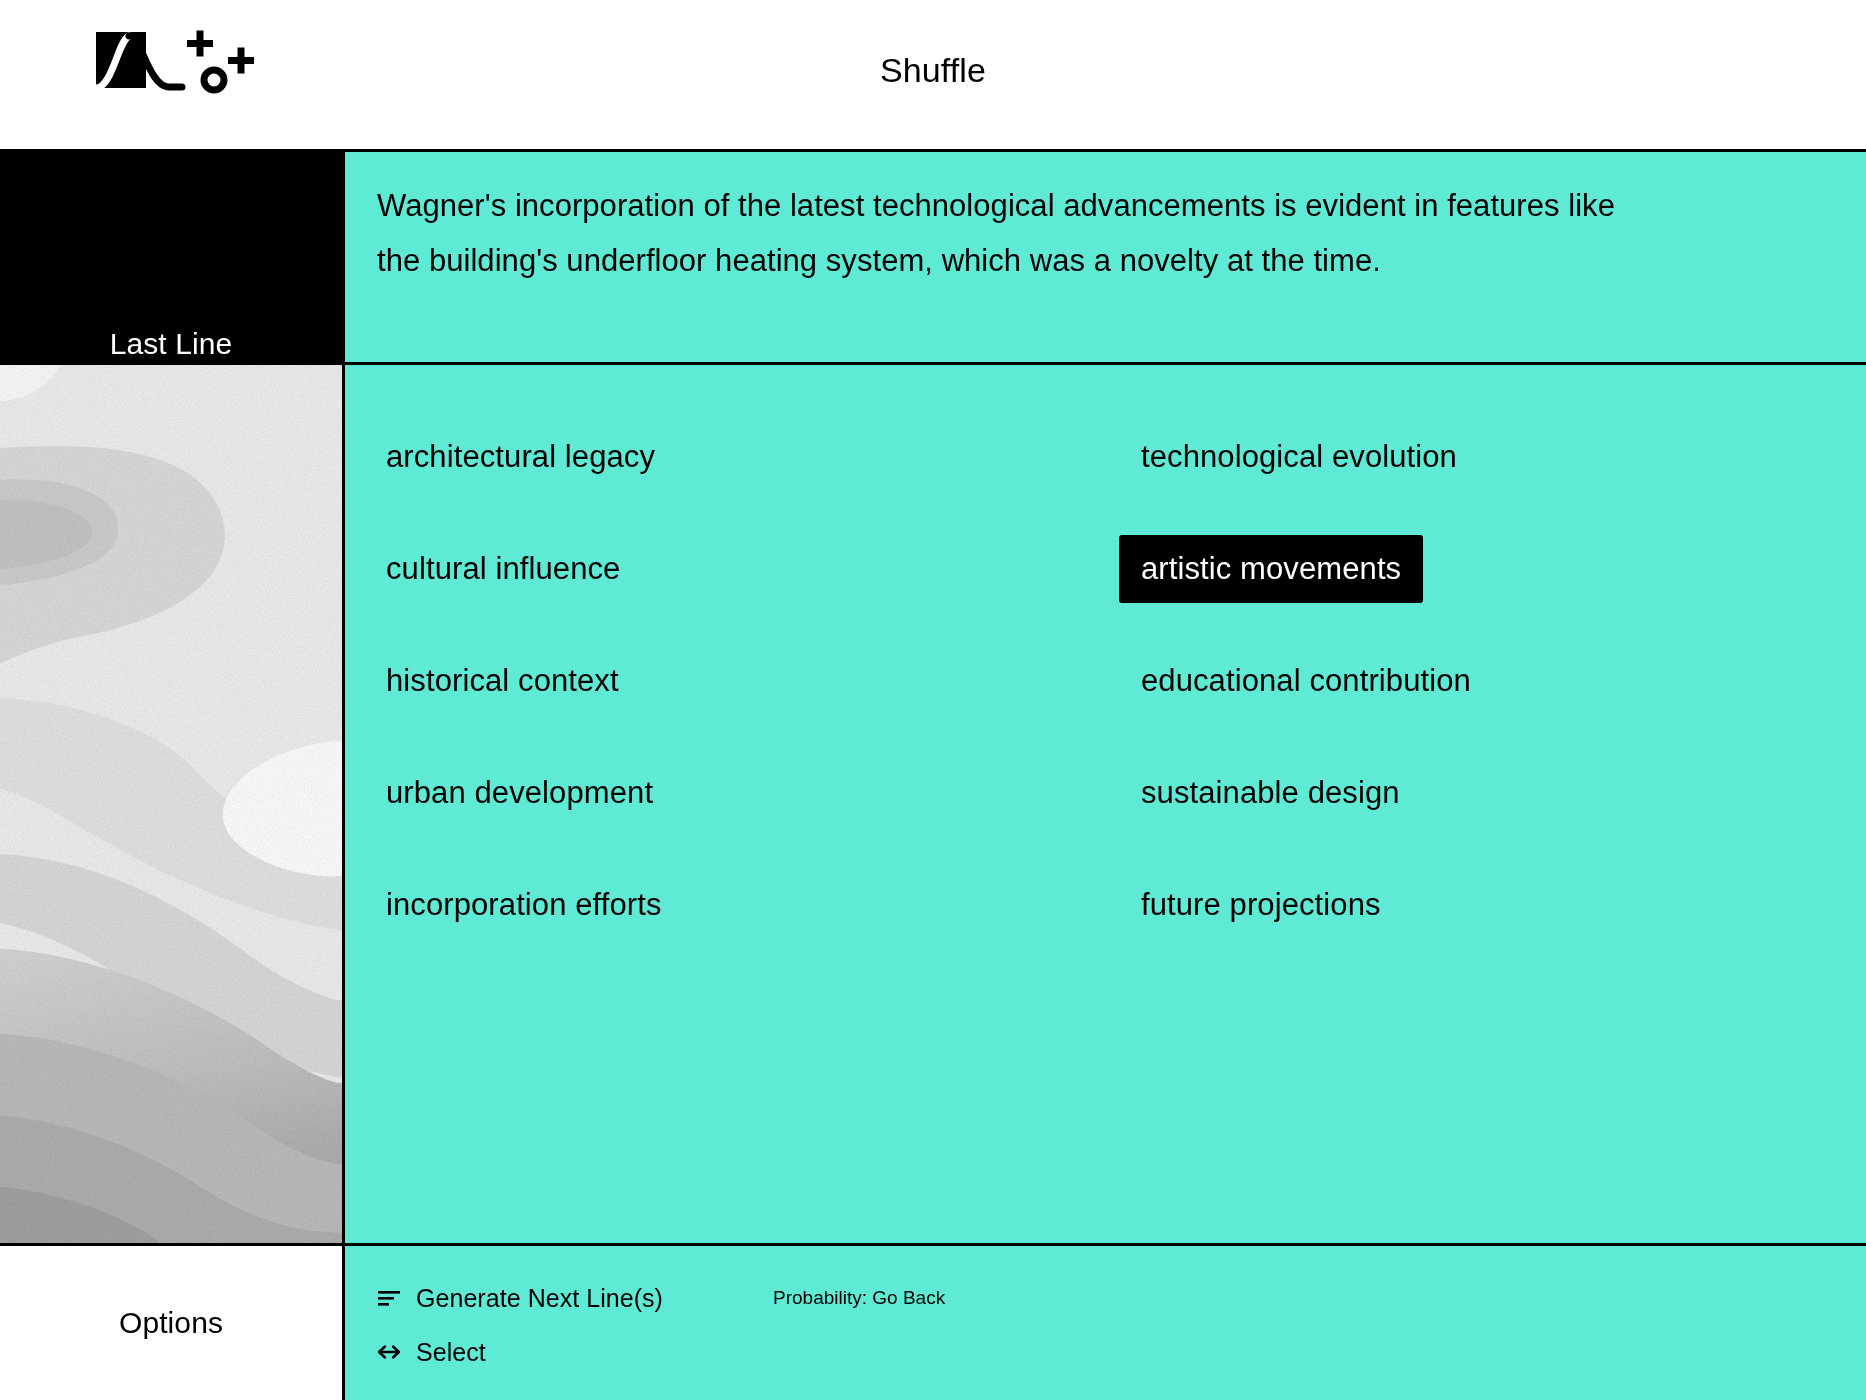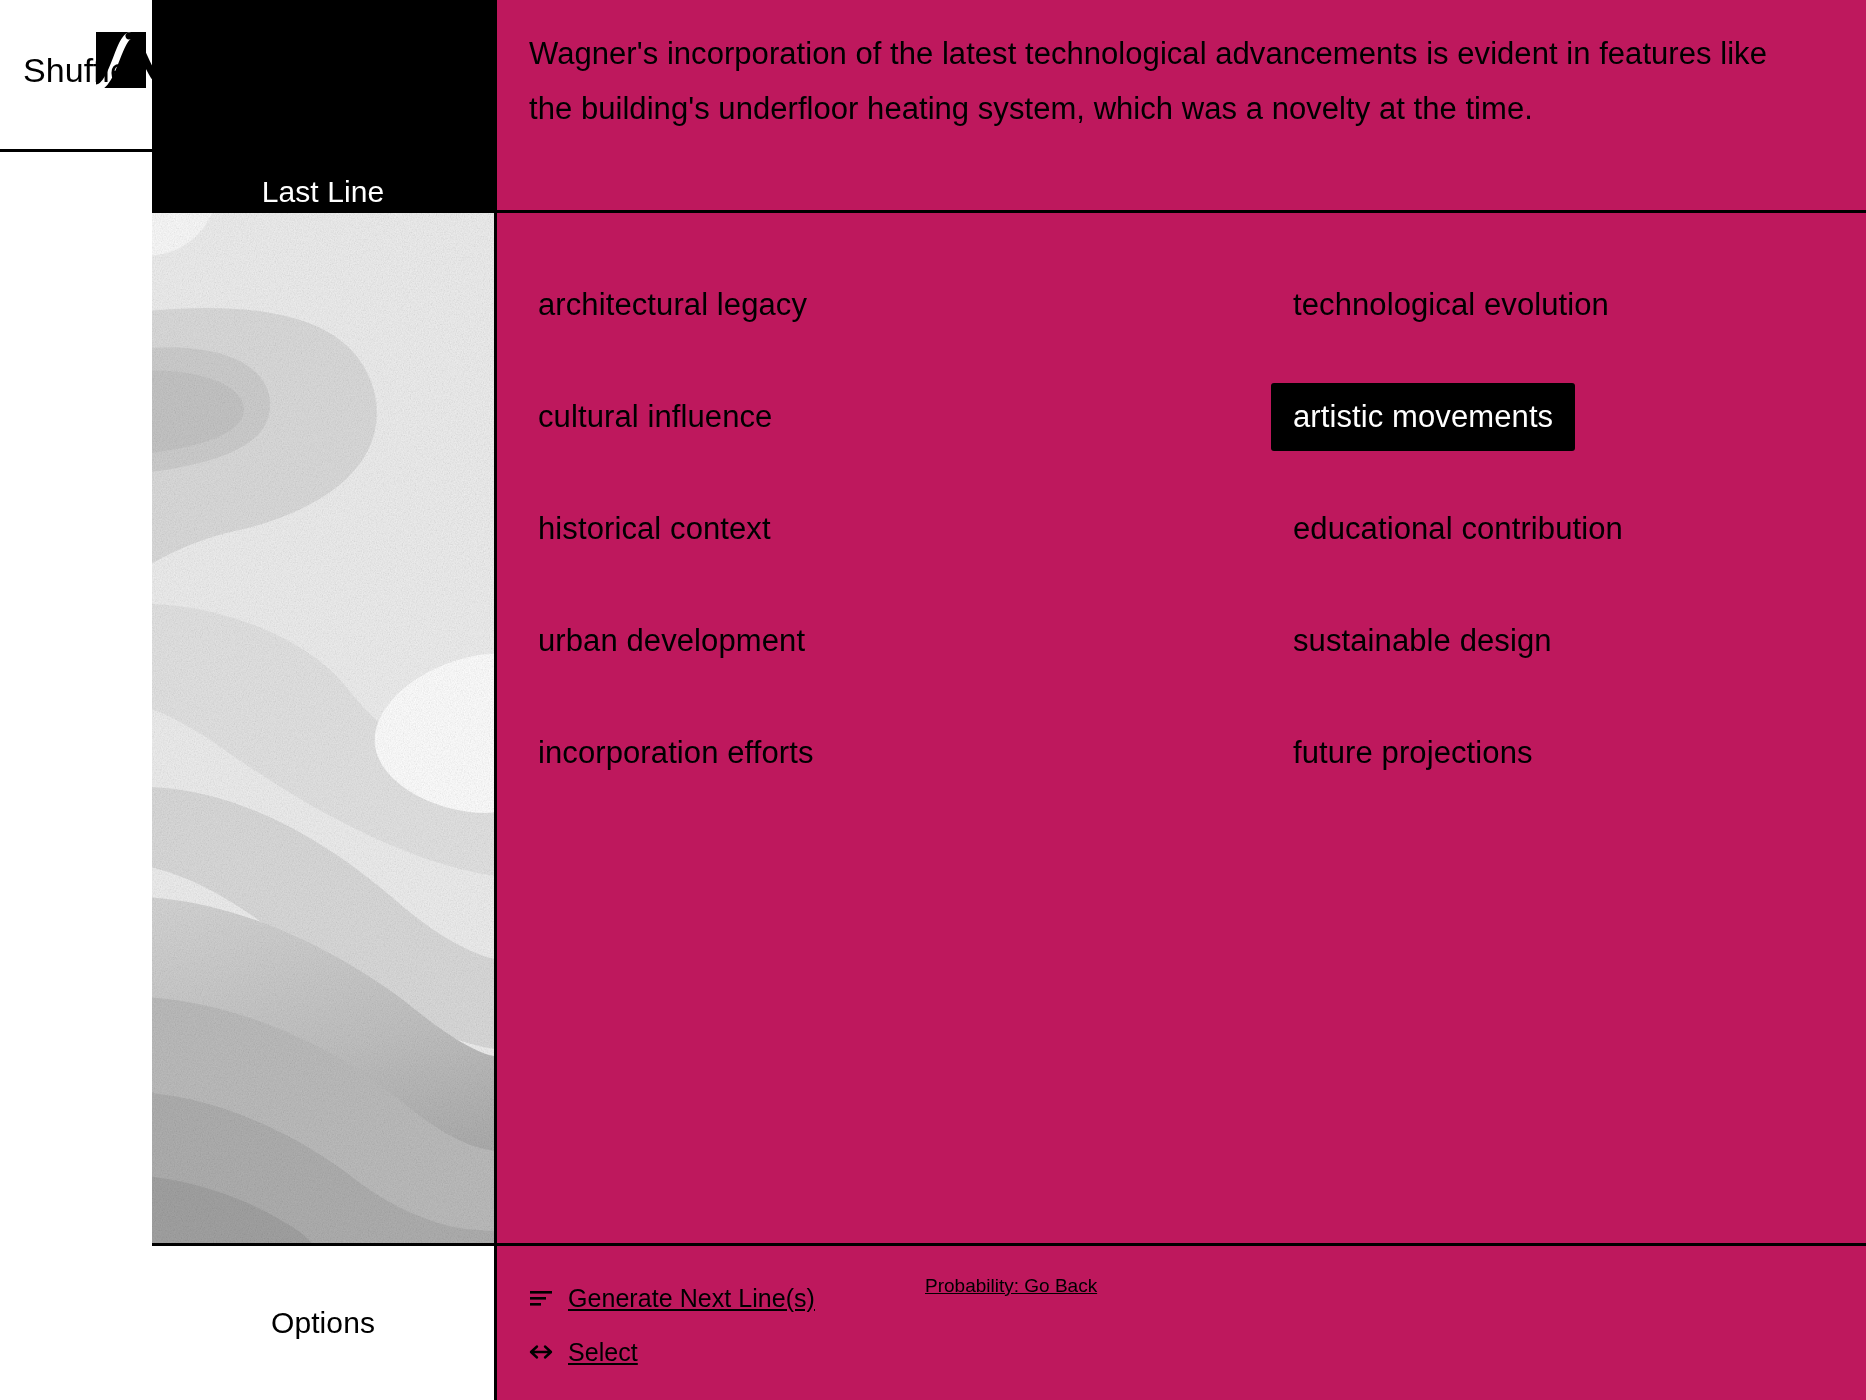--- a/index.html
+++ b/index.html
@@ -13,21 +13,21 @@
     font-family: "Liberation Sans", sans-serif;
     color: #000000;
     overflow: hidden;
   }
 
   .app {
     position: relative;
     width: 1866px;
     height: 1400px;
     display: flex;
-    flex-direction: row;
+    flex-direction: column;
     background: #ffffff;
   }
 
   
   .header {
     position: relative;
     height: 152px;
     flex: 0 0 152px;
     border-bottom: 3px solid #000;
     box-sizing: border-box;
@@ -71,21 +71,21 @@
     box-sizing: border-box;
     border-right: 3px solid #000;
     position: relative;
     overflow: hidden;
   }
 
   .pane {
     flex: 1 1 auto;
     box-sizing: border-box;
     position: relative;
-    background: #be185d;
+    background: #5eead4;
   }
 
   
   .row-lastline {
     height: 213px;
     border-bottom: 3px solid #000;
     box-sizing: border-box;
   }
   .rail-lastline {
     background: #000000;
@@ -180,22 +180,22 @@
   .bottom-label {
     font-size: 30px;
     line-height: 36px;
     letter-spacing: 0.1px;
   }
   .hints {
     padding: 25px 0 0 31px;
   }
   .hint-row {
     display: flex;
+    align-items: center;
     height: 54px;
-    text-decoration: underline;
   }
   .hint {
     display: flex;
     align-items: center;
     gap: 14px;
   }
   .hint-icon {
     width: 26px;
     height: 26px;
     display: inline-flex;

